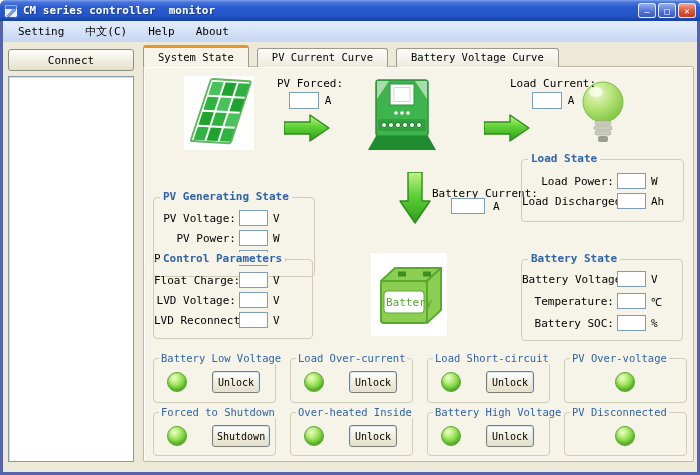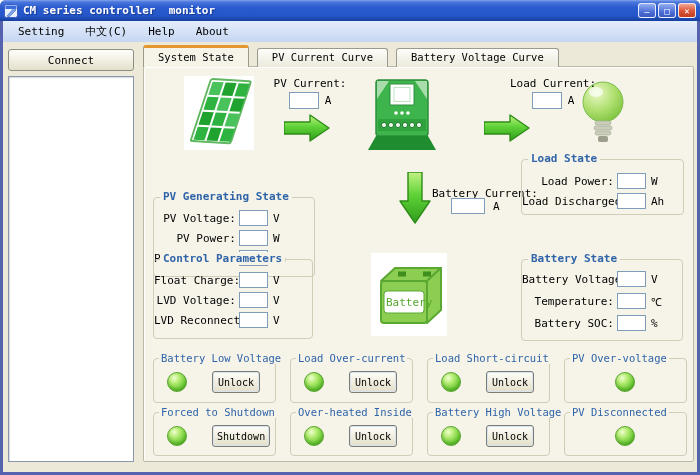--- a/index.html
+++ b/index.html
@@ -75,21 +75,21 @@
 
   
   .group{position:absolute;border:1px solid #CFCCB8;border-radius:4px;}
   .gtitle{position:absolute;top:-8px;left:6px;background:#F6F3E9;padding:0 3px;
     color:#2F64A8;font-weight:bold;white-space:nowrap;}
   .g-row{display:flex;align-items:center;margin-bottom:4px;padding-right:4px;}
   .g-label{text-align:right;margin-right:3px;white-space:nowrap;}
   .g-unit{margin-left:5px;}
   .gp-pv{left:9px;top:94px;width:162px;height:80px;padding-top:12px;margin-top:36px;}
   .gp-pv .g-label{width:82px;}
-  .gp-load{left:377px;top:92px;width:163px;height:56px;padding-top:13px;}
+  .gp-load{left:377px;top:92px;width:163px;height:63px;padding-top:13px;}
   .gp-load .g-label{width:92px;}
   .gp-ctrl{left:9px;top:192px;width:160px;height:80px;padding-top:12px;}
   .gp-ctrl .g-label{width:82px;}
   .gp-batt{left:377px;top:192px;width:162px;height:82px;padding-top:11px;}
   .gp-batt .g-label{width:92px;}
   .gp-batt .g-row{margin-bottom:6px;}
   .g-input{width:29px;height:16px;}
 
   
   .alarm{position:absolute;width:123px;border:1px solid #CFCCB8;border-radius:4px;}
@@ -224,21 +224,21 @@
         <polygon points="0,8 26,8 26,1 45,14 26,27 26,20 0,20" fill="url(#arrG)" stroke="#2E8C18" stroke-width="1.4" stroke-linejoin="round"></polygon>
       </svg>
     </span>
     <span class="abs arrow-down">
       <svg width="32" height="52" viewBox="0 0 32 52">
         <polygon points="9,0 23,0 23,29 31,29 16,51 1,29 9,29" fill="url(#arrG)" stroke="#2E8C18" stroke-width="1.4" stroke-linejoin="round"></polygon>
       </svg>
     </span>
 
     <div class="cluster cluster-pv">
-      <span class="clabel">PV Current:</span>
+      <span class="clabel">PV Forced:</span>
       <div class="crow">
         <input class="field" value="" style="">
         <span>A</span>
       </div>
     </div>
 
     <div class="cluster cluster-load">
       <span class="clabel">Load Current:</span>
       <div class="crow">
         <input class="field" value="" style="">

